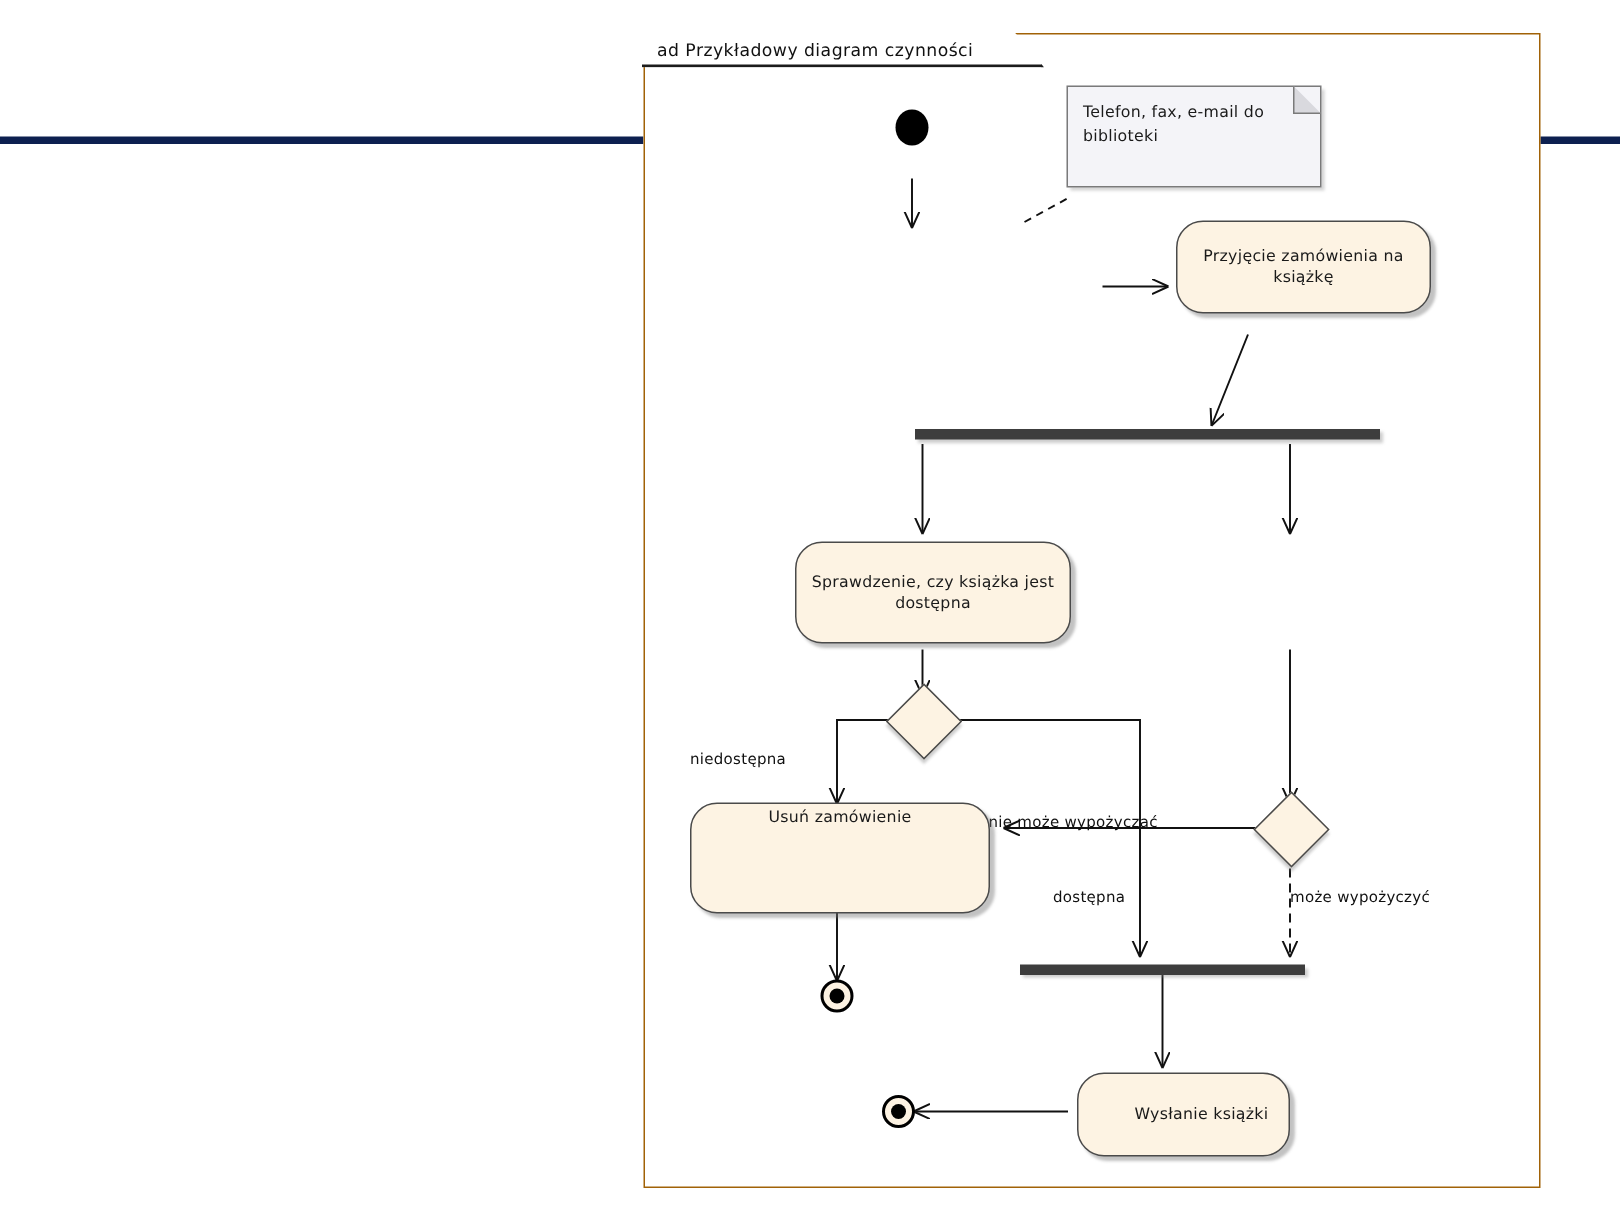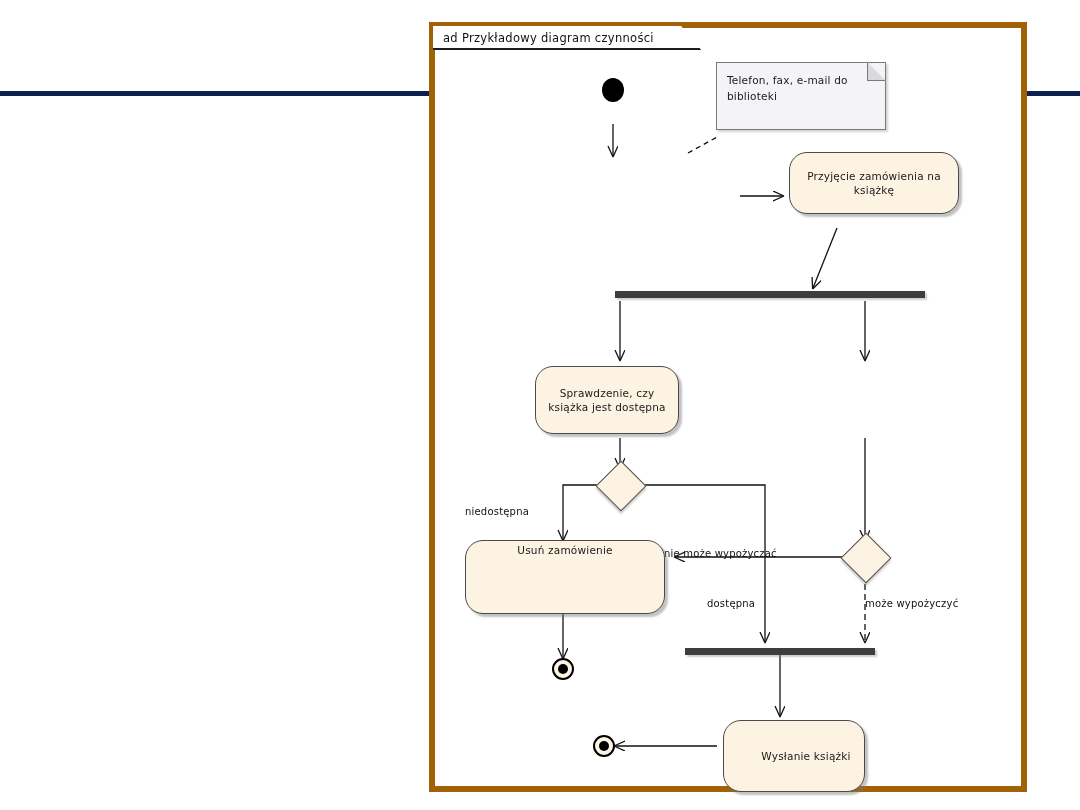--- a/index.html
+++ b/index.html
@@ -27,21 +27,21 @@
   }
   #rule-left  { left: 0px;    top: 91px; width: 429px; }
   #rule-right { left: 1018px; top: 91px; width: 62px; }
 
   #frame {
     position: absolute;
     left: 429px;
     top: 22px;
     width: 598px;
     height: 770px;
-    border: 6px solid #a16207;
+    border: 1px solid #a16207;
     background: #ffffff;
     box-sizing: border-box;
   }
   #frame-tab {
     position: absolute;
     left: -2px;
     top: -2px;
     width: 268px;
     height: 24px;
     box-sizing: border-box;
@@ -231,21 +231,21 @@
         <span>Telefon, fax, e-mail do biblioteki</span>
       </div>
 
 
       <div class="node" style="left:354px; top:124px; width:170px; height:62px;justify-content:center;">
         <span>Przyjęcie zamówienia na książkę</span>
       </div>
 
       <div class="bar" style="left:180px; top:263px; width:310px;"></div>
 
-      <div class="node" style="left:100px; top:338px; width:144px; height:68px;">
+      <div class="node" style="left:100px; top:338px; width:184px; height:68px;">
         <span>Sprawdzenie, czy książka jest dostępna</span>
       </div>
 
 
       <div class="diamond" style="left:168px; top:440px;"></div>
 
       <div class="diamond" style="left:413px; top:512px;"></div>
 
       <div class="edge-label" style="left:30px; top:478px;">niedostępna</div>
 
@@ -256,21 +256,21 @@
       <div class="edge-label" style="left:430px; top:570px;">może wypożyczyć</div>
 
       <div class="node" style="left:30px; top:512px; width:200px; height:74px; align-items:flex-start; ">
         <span>Usuń zamówienie</span>
       </div>
 
       <div class="final-node" style="left:117px; top:630px;"></div>
 
       <div class="bar" style="left:250px; top:620px; width:190px;"></div>
 
-      <div class="node" style="left:288px; top:692px; width:142px; height:72px;padding-left:32px;">
+      <div class="node" style="left:288px; top:692px; width:142px; height:56px;padding-left:32px;">
         <span>Wysłanie książki</span>
       </div>
 
       <div class="final-node" style="left:158px; top:707px;"></div>
 
     </div>
   </div>
 </div>
 
 </body></html>

